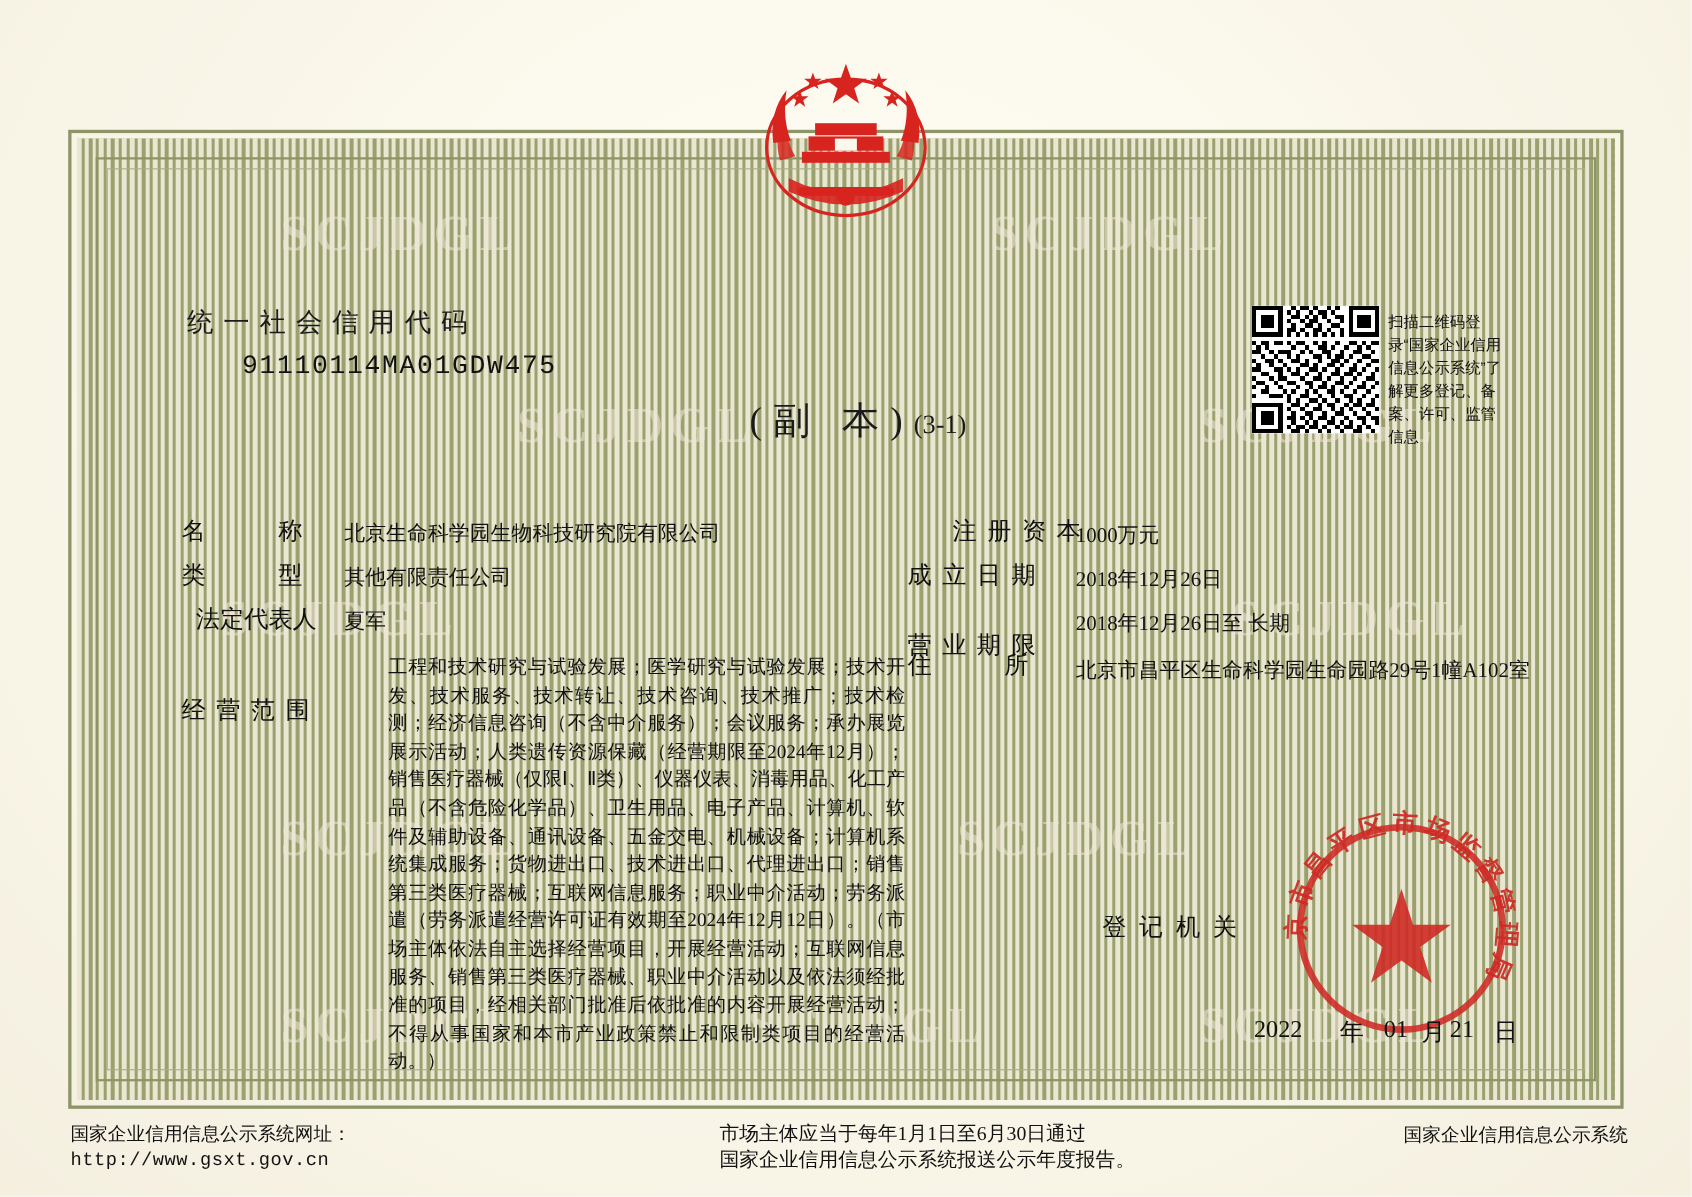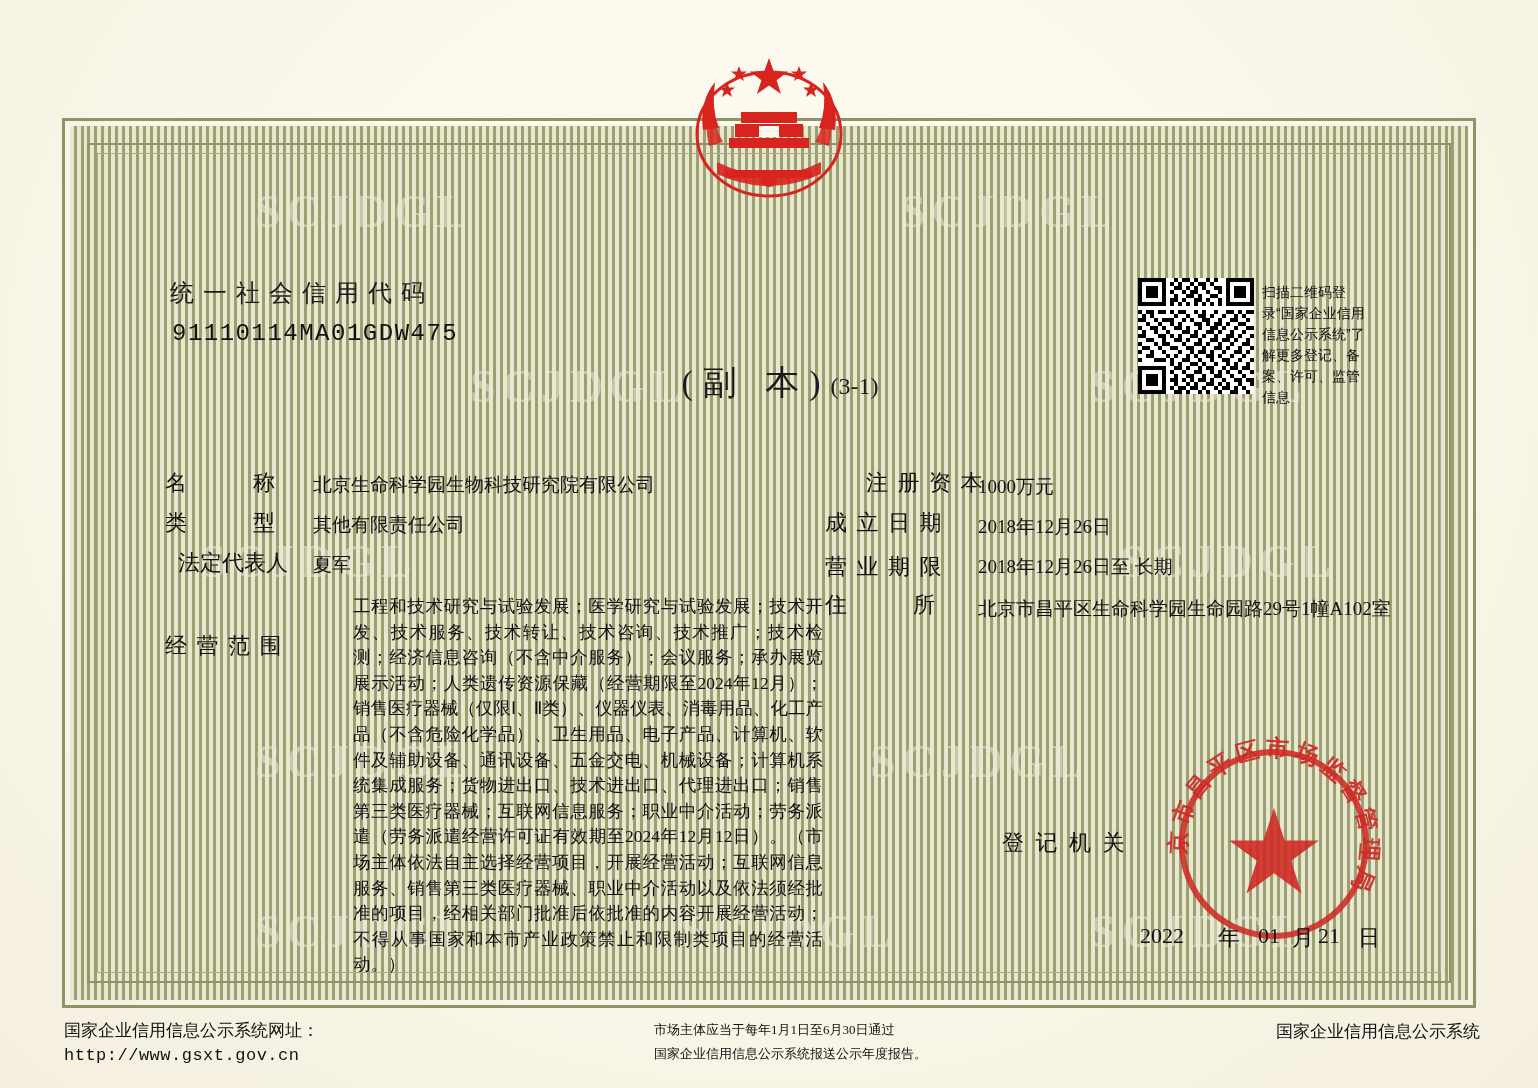--- a/index.html
+++ b/index.html
@@ -66,20 +66,21 @@
   
   .credit-label{
     position:absolute;left:170px;top:277px;
     font-size:24px;letter-spacing:9px;color:#1b1b1b;
     font-family:"Liberation Serif", serif;
   }
   .credit-code{
     position:absolute;left:172px;top:320px;
     font-size:24px;letter-spacing:1.5px;color:#111;
     font-family:"Liberation Mono", monospace;
+    padding-left:48px;
   }
   .main-title{
     position:absolute;left:540px;top:255px;width:480px;
     text-align:center;
     font-size:74px;font-weight:bold;letter-spacing:18px;
     color:#1a1a1a;
     font-family:"Liberation Serif", serif;
     text-indent:18px;
   }
   .sub-title{
@@ -130,21 +131,21 @@
   .date-m-lbl{position:absolute;left:1292px;top:923px;font-size:22px;color:#111;}
   .date-day{position:absolute;left:1318px;top:923px;font-size:22px;color:#111;font-family:"Liberation Serif",serif;}
   .date-d-lbl{position:absolute;left:1358px;top:923px;font-size:22px;color:#111;}
   
   .footer{
     position:absolute;left:0;top:1018px;width:1538px;height:70px;
     font-family:"Liberation Serif", serif;color:#111;
   }
   .footer-left{position:absolute;left:64px;top:0px;font-size:17px;line-height:25px;}
   .footer-left .url{font-family:"Liberation Mono", monospace;font-size:17px;letter-spacing:.5px;}
-  .footer-center{position:absolute;left:654px;top:0px;font-size:13px;line-height:24px;}
+  .footer-center{position:absolute;left:654px;top:0px;font-size:18px;line-height:24px;}
   .footer-right{position:absolute;right:58px;top:2px;font-size:17px;}
 </style>
 </head>
 <body>
 
 <div id="license">
 
   <div class="page-bg"></div>
   <div class="border-guilloche"></div>
   <div class="border-outer"></div>
@@ -259,21 +260,21 @@
 
   <div class="label" style="left:165px;top:590px;letter-spacing:2px;margin-top:41px;">经 营 范 围</div>
   <div class="scope-text">工程和技术研究与试验发展；医学研究与试验发展；技术开发、技术服务、技术转让、技术咨询、技术推广；技术检测；经济信息咨询（不含中介服务）；会议服务；承办展览展示活动；人类遗传资源保藏（经营期限至2024年12月）；销售医疗器械（仅限Ⅰ、Ⅱ类）、仪器仪表、消毒用品、化工产品（不含危险化学品）、卫生用品、电子产品、计算机、软件及辅助设备、通讯设备、五金交电、机械设备；计算机系统集成服务；货物进出口、技术进出口、代理进出口；销售第三类医疗器械；互联网信息服务；职业中介活动；劳务派遣（劳务派遣经营许可证有效期至2024年12月12日）。（市场主体依法自主选择经营项目，开展经营活动；互联网信息服务、销售第三类医疗器械、职业中介活动以及依法须经批准的项目，经相关部门批准后依批准的内容开展经营活动；不得从事国家和本市产业政策禁止和限制类项目的经营活动。）</div>
 
   <div class="label" style="left:866px;top:468px;letter-spacing:2px;">注 册 资 本</div>
   <div class="value" style="left:978px;top:474px;">1000万元</div>
 
   <div class="label" style="left:825px;top:508px;letter-spacing:2px;">成 立 日 期</div>
   <div class="value" style="left:978px;top:514px;">2018年12月26日</div>
 
-  <div class="label" style="left:825px;top:552px;letter-spacing:2px;">营 业 期 限</div>
+  <div class="label" style="left:825px;top:572px;letter-spacing:2px;">营 业 期 限</div>
   <div class="value" style="left:978px;top:554px;">2018年12月26日至 长期</div>
 
   <div class="label" style="left:825px;top:590px;letter-spacing:0;">住　　　所</div>
   <div class="value" style="left:978px;top:596px;">北京市昌平区生命科学园生命园路29号1幢A102室</div>
 
   <div class="label" style="left:978px;top:828px;letter-spacing:3px;margin-left:24px;">登 记 机 关</div>
 
   <div class="seal">
     <svg width="228" height="228" viewBox="0 0 228 228" xmlns="http://www.w3.org/2000/svg">
       <defs>

